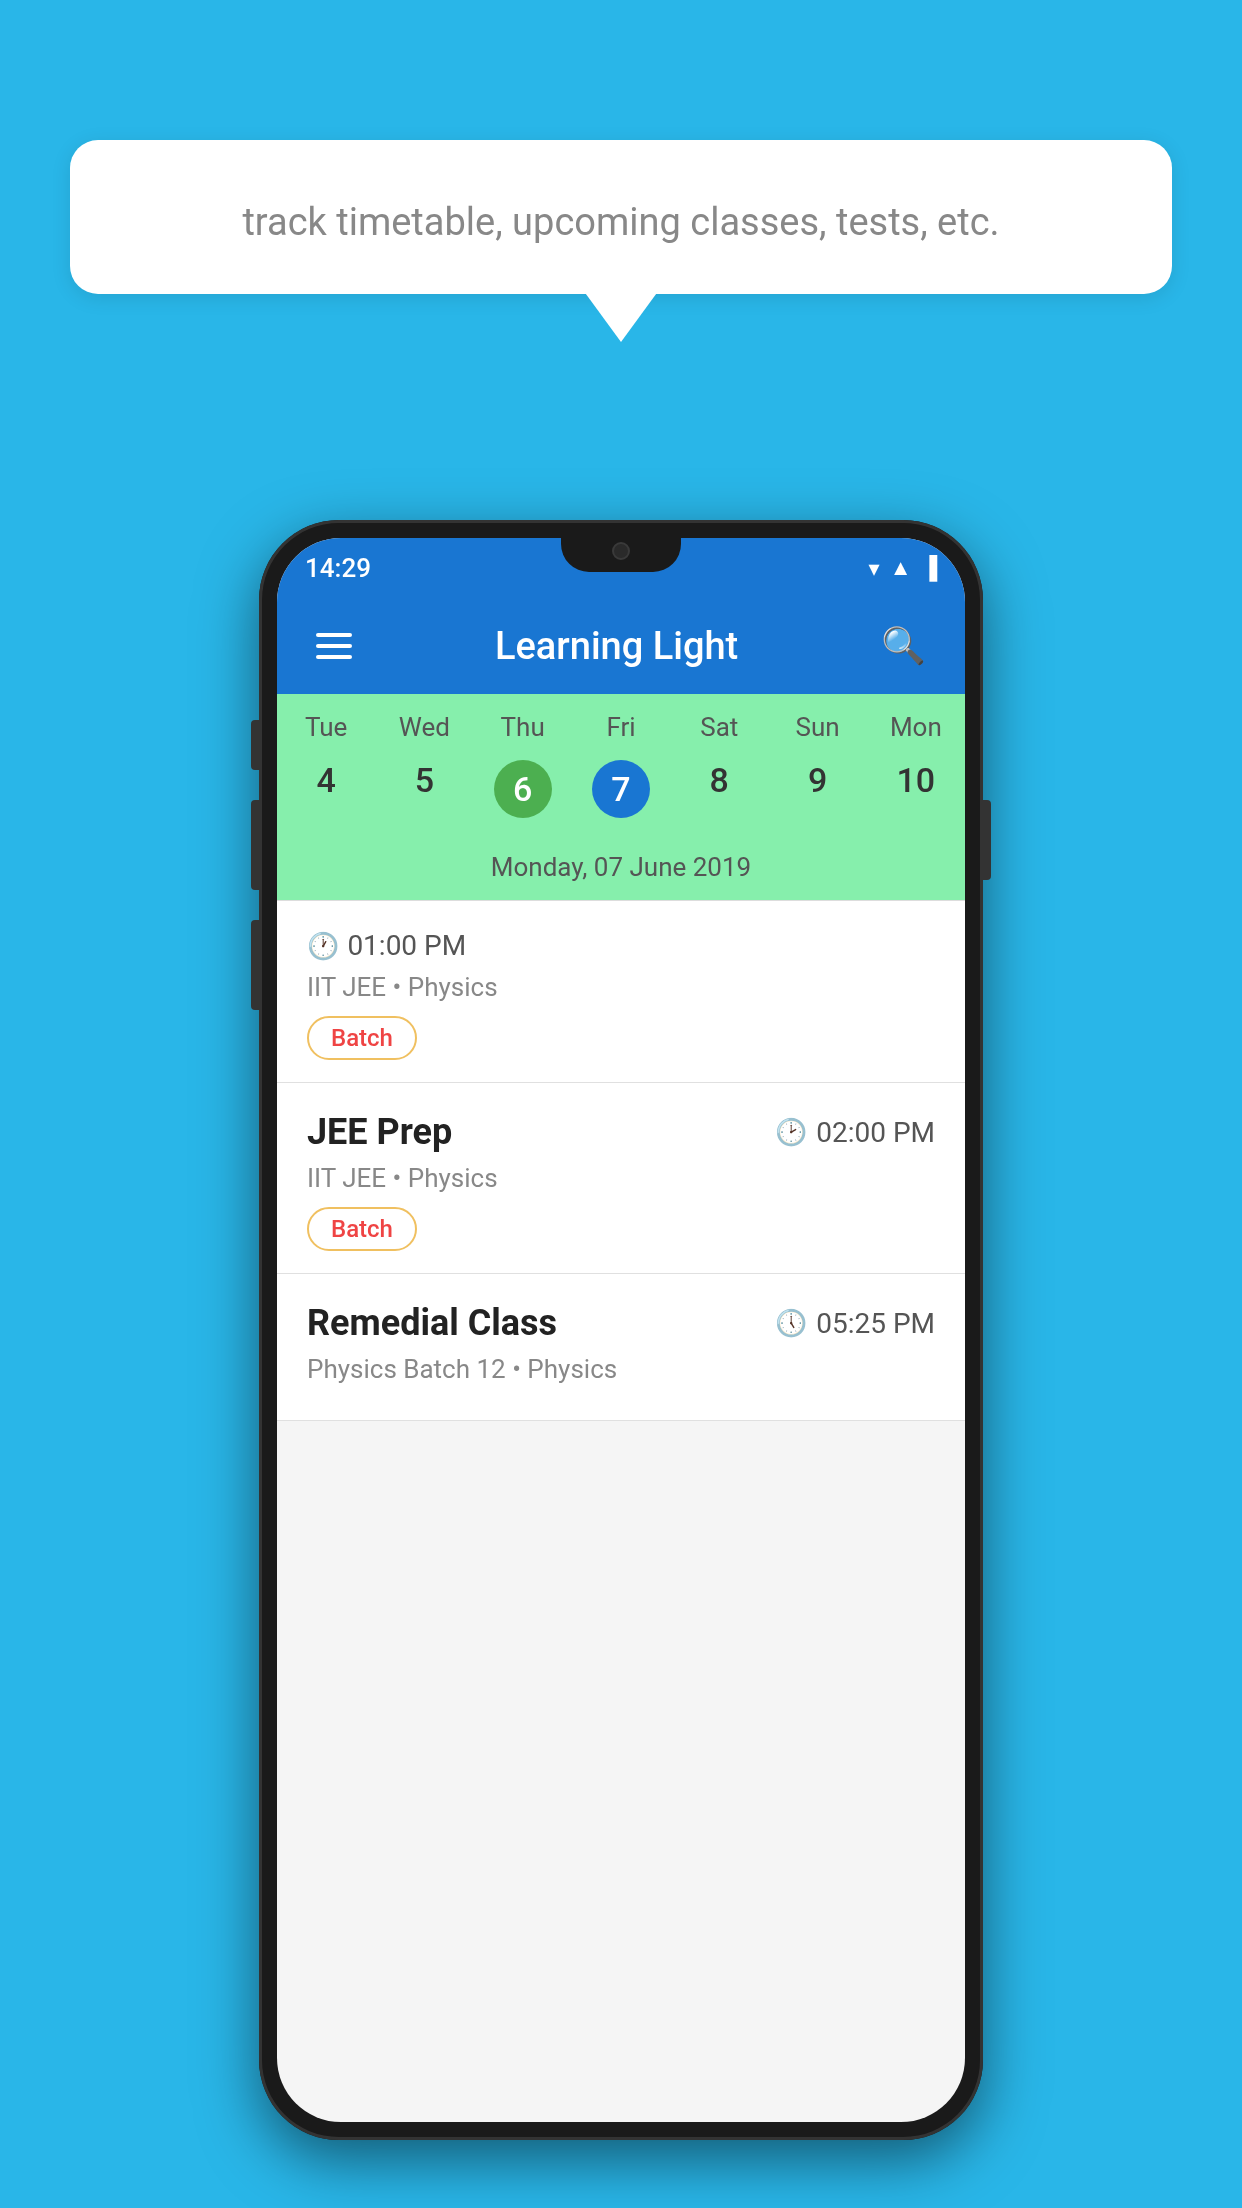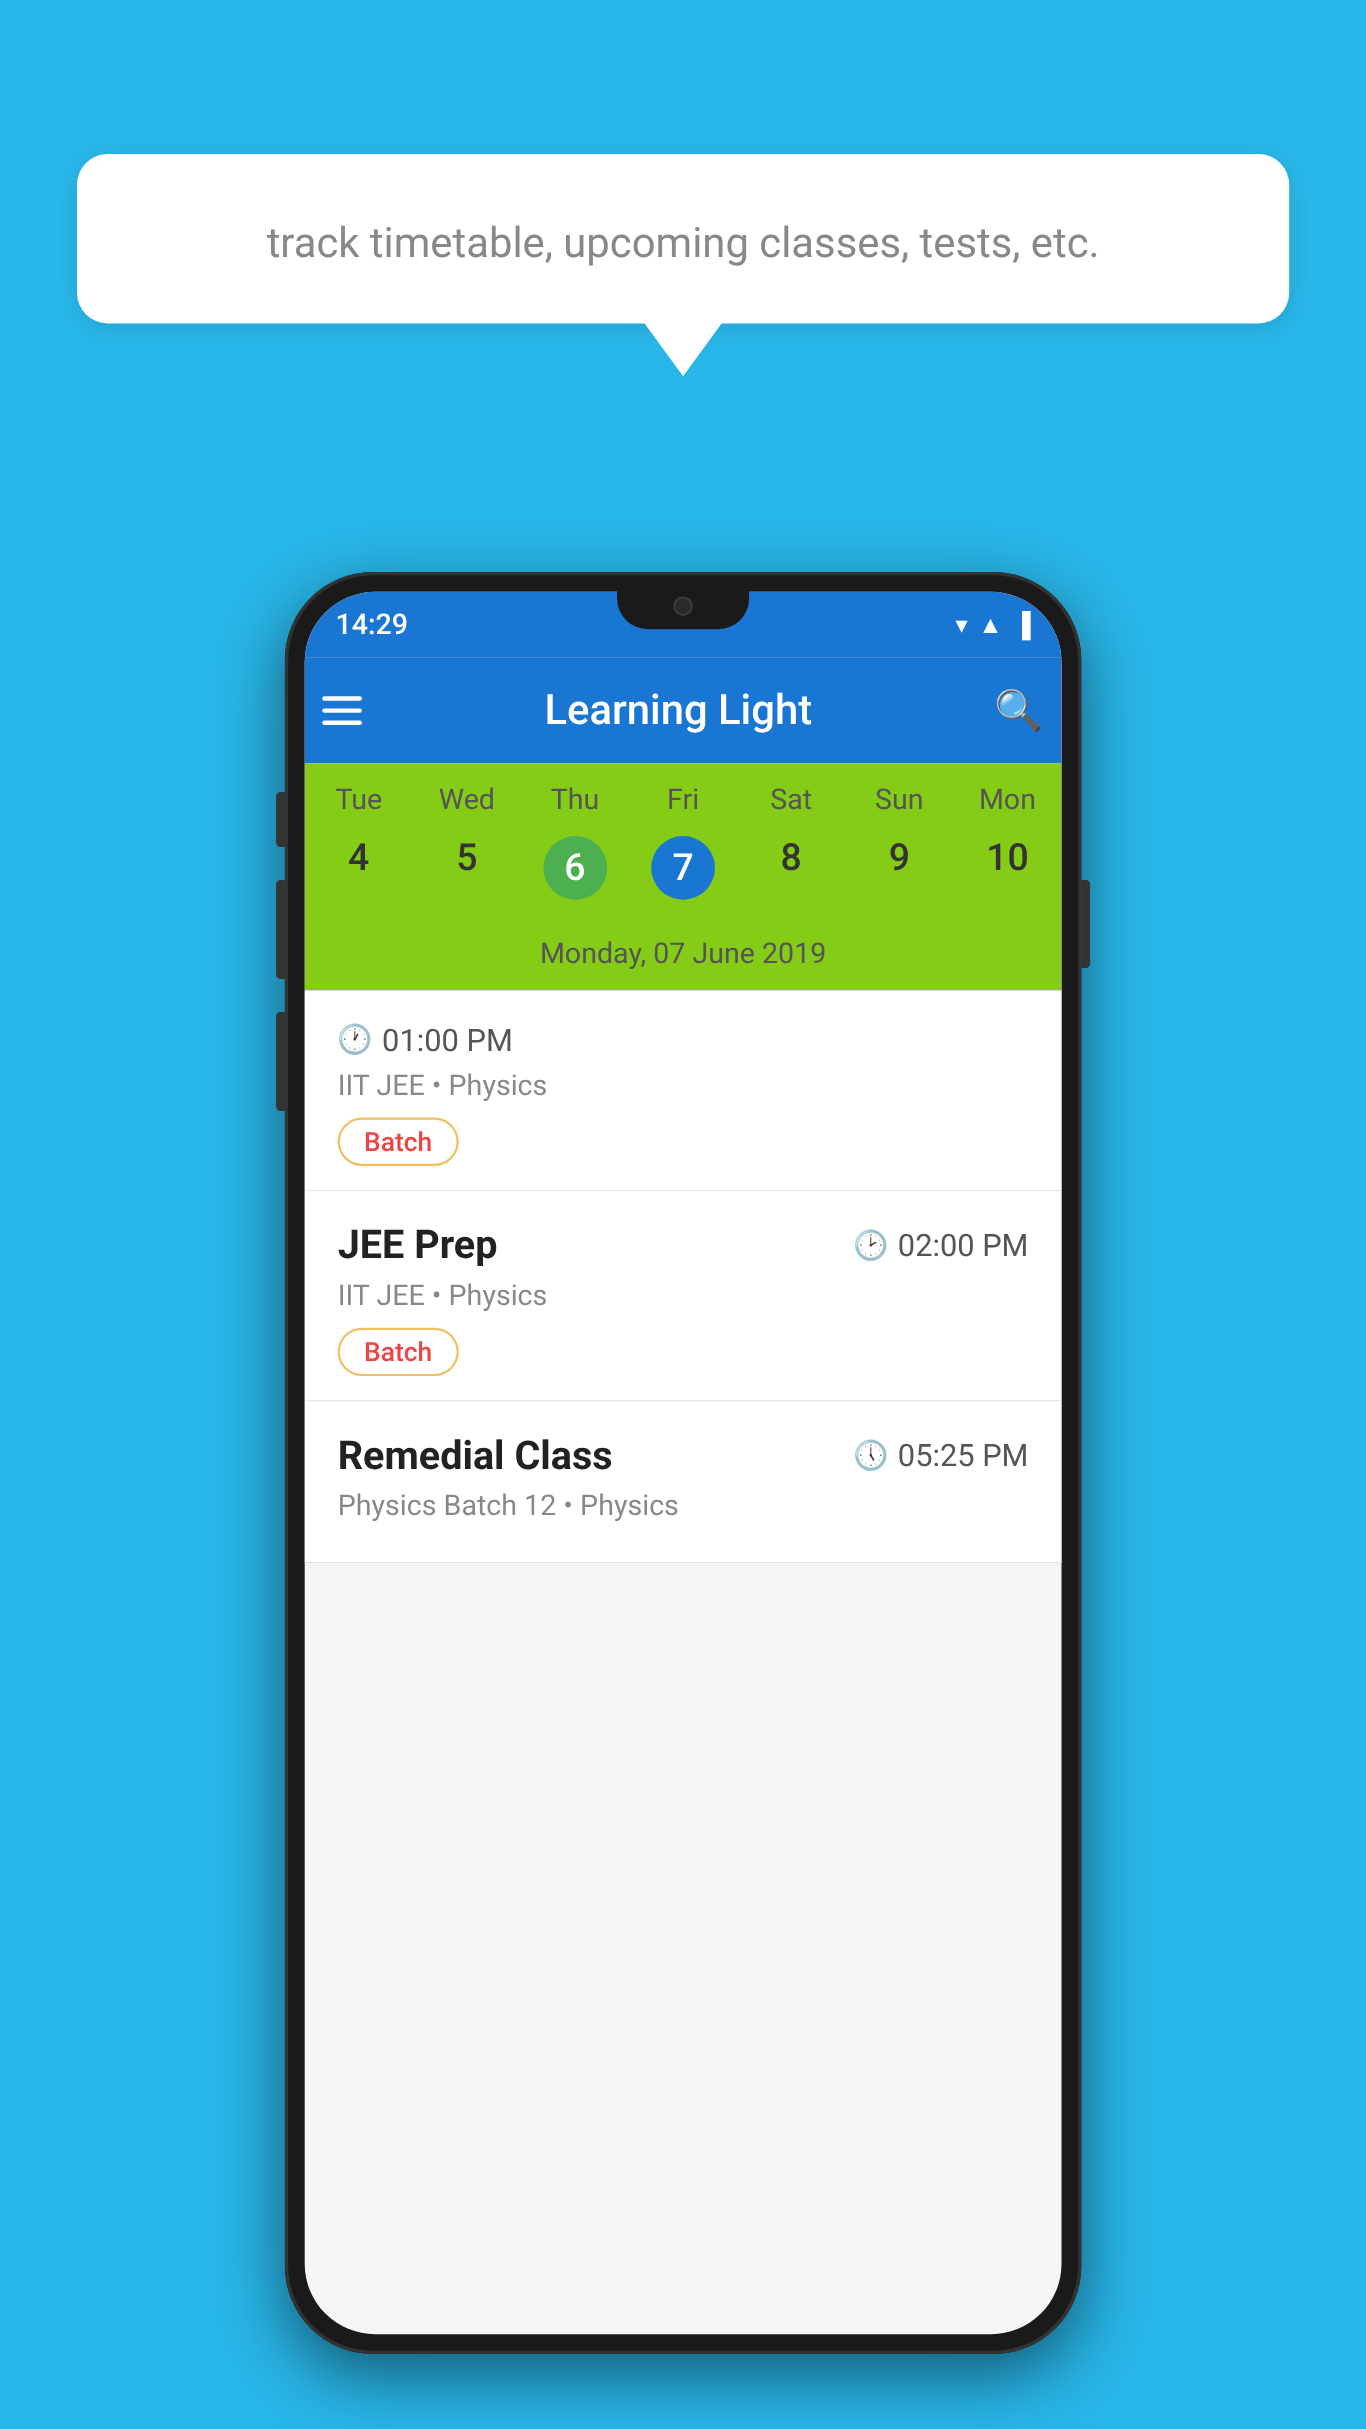--- a/index.html
+++ b/index.html
@@ -178,21 +178,21 @@
       color: white;
       font-size: 22px;
     }
 
     
     .app-bar {
       height: 96px;
       background: #1976d2;
       display: flex;
       align-items: center;
-      padding: 0 16px;
+      padding: 0 39px;
       gap: 30px;
     }
 
     .menu-icon {
       display: flex;
       flex-direction: column;
       gap: 7px;
       cursor: pointer;
     }
 
@@ -212,21 +212,21 @@
       margin-right: 0;
     }
 
     .search-icon {
       color: white;
       font-size: 36px;
     }
 
     
     .calendar-strip {
-      background: #84cc16;
+      background: #86efac;
       padding: 18px 0 0;
     }
 
     .day-headers {
       display: grid;
       grid-template-columns: repeat(7, 1fr);
       text-align: center;
       margin-bottom: 8px;
     }
 

